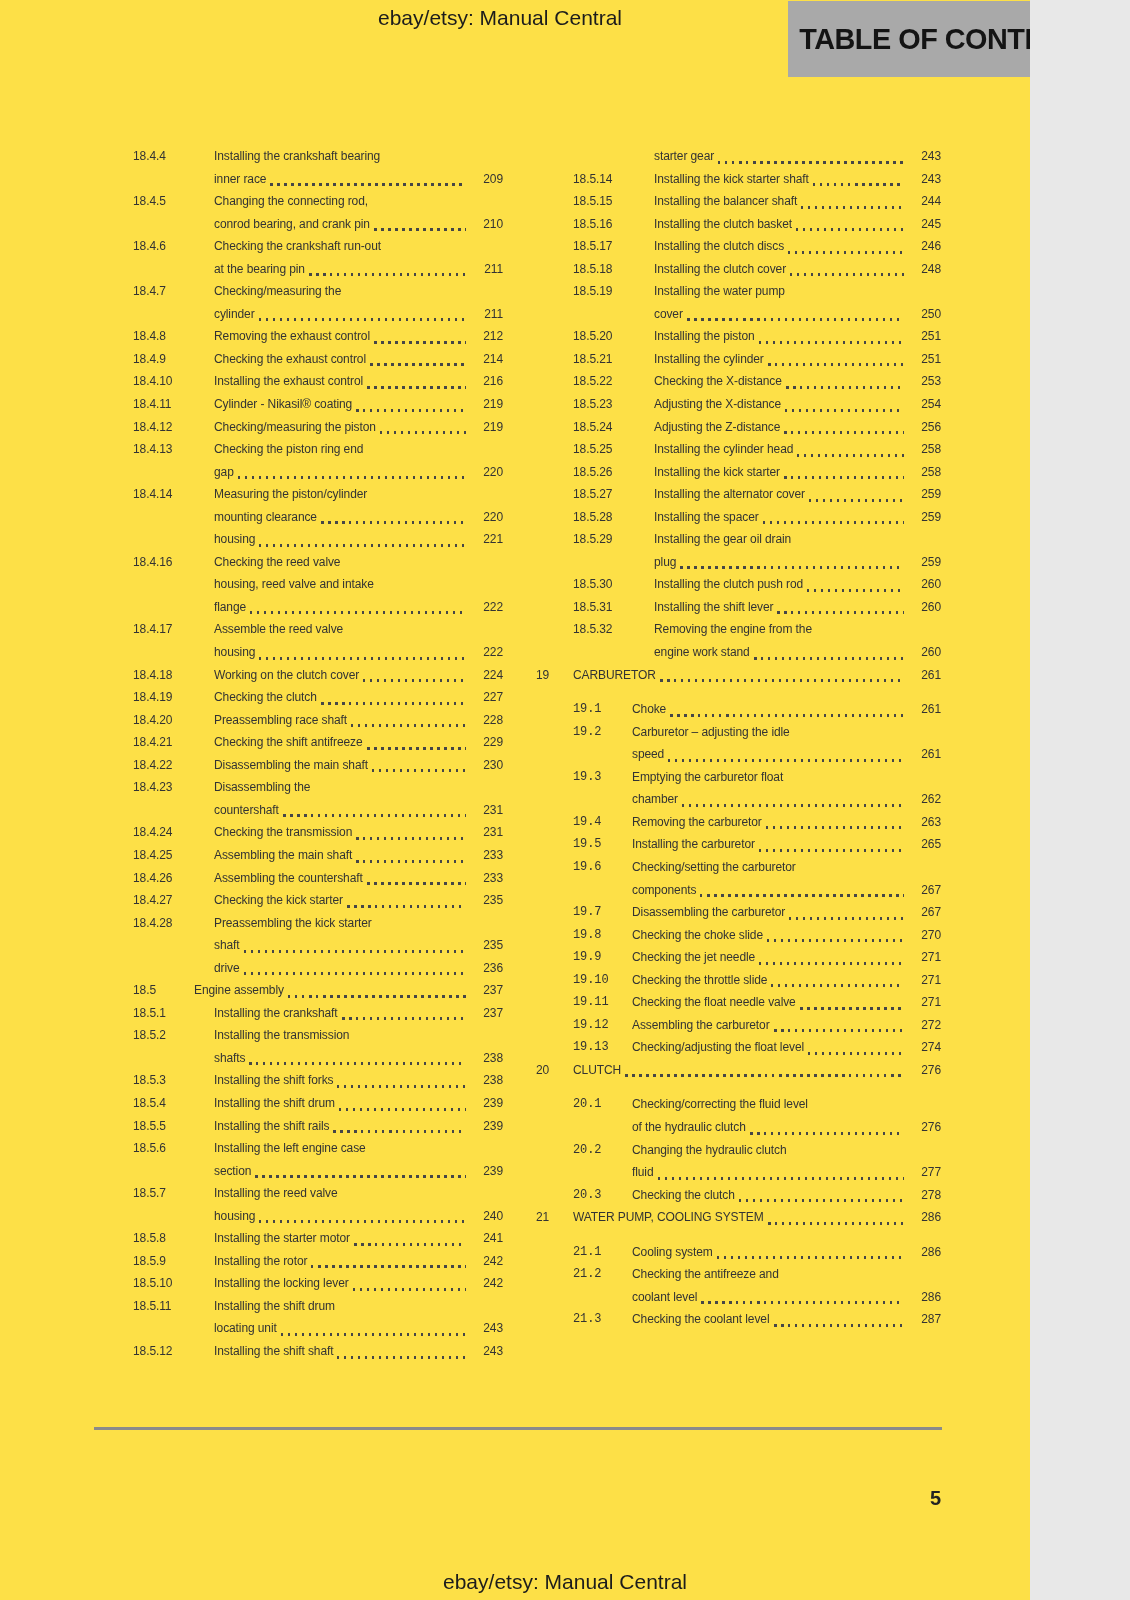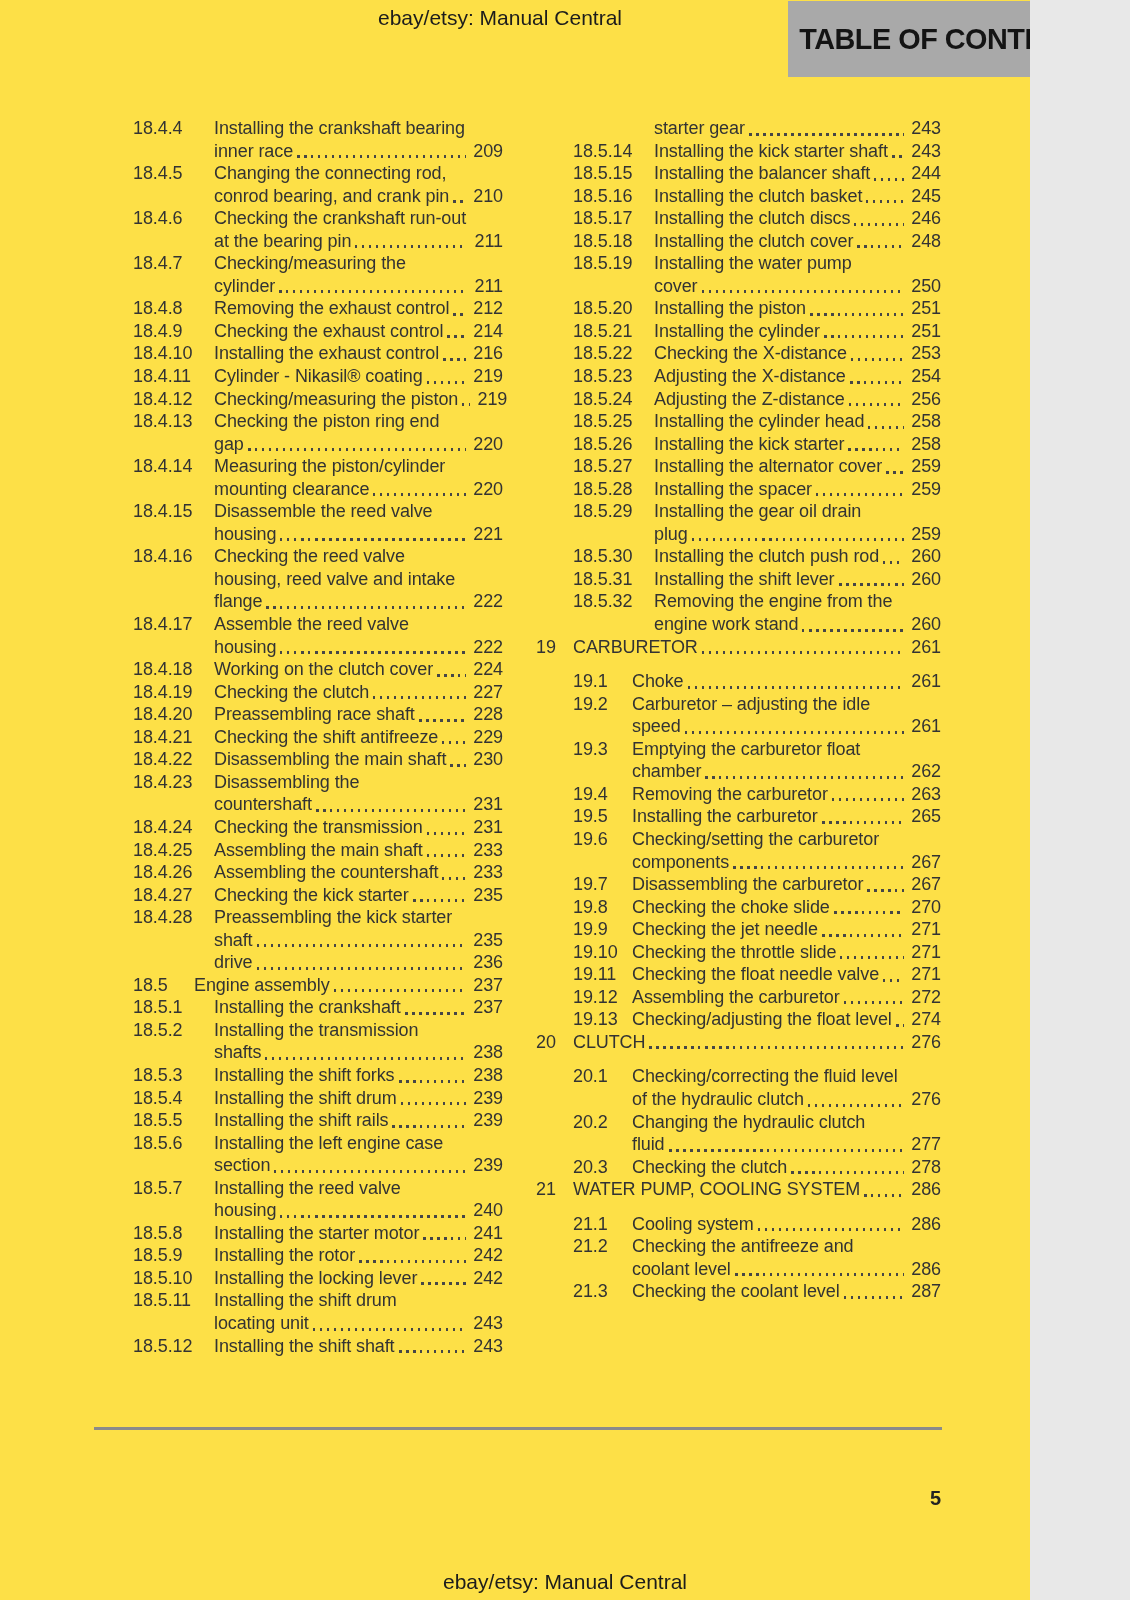--- a/index.html
+++ b/index.html
@@ -26,36 +26,36 @@
   .title-box{
     position:absolute;left:788px;top:1px;width:322px;height:76px;
     background:var(--box-bg);
     display:flex;align-items:center;justify-content:center;
   }
   .title-box .title-text{
     font-weight:bold;font-size:30px;color:var(--box-text);
     letter-spacing:-0.5px;white-space:nowrap;transform:scaleX(0.96);
   }
   .col{
-    position:absolute;top:117px;
-    font-size:18px;line-height:22.55px;
+    position:absolute;top:145px;
+    font-size:12px;line-height:22.55px;
     letter-spacing:-0.1px;
   }
   .col-left{left:133px;width:370px;}
   .col-right{left:536px;width:405px;}
   .entry{margin:0;}
   .col-right .entry.sub18,
   .col-right .entry.sub,
   .col-right .entry.section{margin-left:37px;}
   .entry.chapter{margin-bottom:12px;}
   .line{display:flex;align-items:flex-end;height:22.55px;}
   .num{flex:0 0 auto;white-space:nowrap;}
   .entry.sub18 .num{width:81px;}
   .entry.section .num{width:61px;}
-  .entry.sub .num{width:59px;}
+  .entry.sub .num{width:59px;font-family:Liberation Mono, monospace;}
   .entry.chapter .num{width:37px;}
   .text{flex:0 0 auto;white-space:nowrap;}
   .leader{
     flex:1 1 auto;min-width:8px;height:3px;
     margin:0 4px 4px 4px;
     background-image:repeating-linear-gradient(to right,var(--dots) 0 2.5px,transparent 2.5px 7px);
   }
   .page-num-cell{flex:0 0 auto;min-width:33px;text-align:right;white-space:nowrap;}
   .footer-rule{
     position:absolute;left:94px;top:1427px;width:848px;height:3px;
@@ -190,24 +190,20 @@
         </div>
         <div class="line">
           <span class="num"></span>
           <span class="text">mounting clearance</span>
           <span class="leader"></span>
           <span class="page-num-cell">220</span>
         </div>
       </div>
       <div class="entry sub18">
         <div class="line">
-          <span class="num">18.4.15</span>
-          <span class="text">Disassemble the reed valve</span>
-        </div>
-        <div class="line">
           <span class="num"></span>
           <span class="text">housing</span>
           <span class="leader"></span>
           <span class="page-num-cell">221</span>
         </div>
       </div>
       <div class="entry sub18">
         <div class="line">
           <span class="num">18.4.16</span>
           <span class="text">Checking the reed valve</span>

